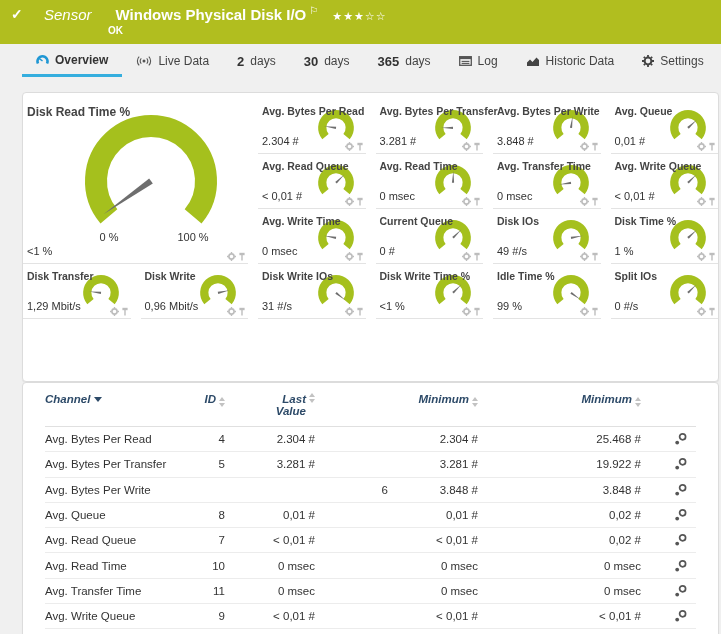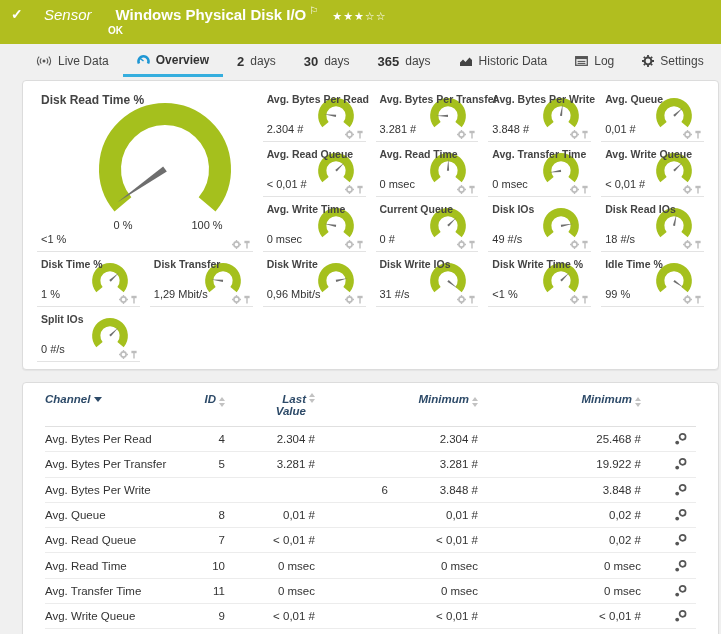--- a/index.html
+++ b/index.html
@@ -24,21 +24,21 @@
     font-size:12px; color:#444; cursor:pointer; }
   .tab.active { border-bottom:3px solid var(--tabblue,#35aede); }
   .tab.active .tab-label { font-weight:bold; color:#333; }
   .tab-num { font-weight:bold; font-size:13px; color:#333; }
   .tab-icon { display:inline-flex; align-items:center; }
   .tab-icon svg { display:block; }
 
   
   .panel { position:absolute; background:#fff; border:1px solid #dcdcdc;
     border-radius:4px; box-shadow:0 1px 1px rgba(0,0,0,.05); }
-  #gauge-panel { left:22px; top:80px; width:697px; height:290px; padding:6px 14px; }
+  #gauge-panel { left:22px; top:92px; width:697px; height:290px; padding:6px 0; }
   #table-panel { left:22px; top:382px; width:697px; height:260px; padding:0 22px; }
 
   
   #gauge-grid { display:grid; grid-template-columns:repeat(6,1fr);
     grid-auto-rows:55px; column-gap:10px; }
   .tile { position:relative; border-bottom:1px solid #e3e3e3; }
   .tile-label { position:absolute; left:4px; top:6px; font-size:10.5px; font-weight:bold;
     color:#444; white-space:nowrap; z-index:2; }
   .tile-value { position:absolute; left:4px; bottom:6px; font-size:11px; color:#333; }
   .tile-gauge { position:absolute; right:8px; top:7px; z-index:1; }
@@ -86,82 +86,82 @@
 
 <div class="banner">
   <span class="check">✓</span>
   <div class="line1">
     <span class="kind">Sensor</span><span class="title">Windows Physical Disk I/O</span><span class="flag">⚐</span><span class="stars">★★★☆☆</span>
   </div>
   <div class="status">OK</div>
 </div>
 
 <div class="tabbar" id="tabbar">
+  <div class="tab active">
+    <span class="tab-icon">
+        <svg width="13" height="10" viewBox="0 0 13 10">
+          <path d="M2 8.5 A 5 5 0 1 1 11 8.5" fill="none" stroke="#1f97d4" stroke-width="2.6"></path>
+          <line x1="6.5" y1="6" x2="3.4" y2="3.6" stroke="#1f97d4" stroke-width="1.4"></line>
+        </svg>
+      </span>
+
+    <span class="tab-label">Overview</span>
+  </div>
+
   <div class="tab">
     <span class="tab-icon">
         <svg width="16" height="10" viewBox="0 0 16 10">
           <circle cx="8" cy="5" r="1.5" fill="#555"></circle>
           <path d="M5.3 2.3 A 3.8 3.8 0 0 0 5.3 7.7 M10.7 2.3 A 3.8 3.8 0 0 1 10.7 7.7" fill="none" stroke="#555" stroke-width="1.1"></path>
           <path d="M3.2 0.6 A 6.2 6.2 0 0 0 3.2 9.4 M12.8 0.6 A 6.2 6.2 0 0 1 12.8 9.4" fill="none" stroke="#555" stroke-width="1.1"></path>
         </svg>
       </span>
 
     <span class="tab-label">Live Data</span>
   </div>
 
-  <div class="tab active">
-    <span class="tab-icon">
-        <svg width="13" height="10" viewBox="0 0 13 10">
-          <path d="M2 8.5 A 5 5 0 1 1 11 8.5" fill="none" stroke="#1f97d4" stroke-width="2.6"></path>
-          <line x1="6.5" y1="6" x2="3.4" y2="3.6" stroke="#1f97d4" stroke-width="1.4"></line>
-        </svg>
-      </span>
-
-    <span class="tab-label">Overview</span>
-  </div>
-
   <div class="tab">
 
     <span class="tab-num">2</span>
     <span class="tab-label">days</span>
   </div>
 
   <div class="tab">
 
     <span class="tab-num">30</span>
     <span class="tab-label">days</span>
   </div>
 
   <div class="tab">
 
     <span class="tab-num">365</span>
     <span class="tab-label">days</span>
-  </div>
-
-  <div class="tab">
-    <span class="tab-icon">
-        <svg width="14" height="11" viewBox="0 0 14 11">
-          <path d="M1 10 V6.5 L4 3.5 L6.5 6 L10.5 1.5 L13 4 V10 Z" fill="#444"></path>
-        </svg>
-      </span>
-
-    <span class="tab-label">Historic Data</span>
   </div>
 
   <div class="tab">
     <span class="tab-icon">
         <svg width="13" height="10" viewBox="0 0 13 10">
           <rect x="0.7" y="0.7" width="11.6" height="8.6" fill="none" stroke="#555" stroke-width="1.3"></rect>
           <rect x="0.7" y="0.7" width="11.6" height="2.4" fill="#555"></rect>
           <line x1="2.6" y1="5.4" x2="10.4" y2="5.4" stroke="#555" stroke-width="1.1"></line>
           <line x1="2.6" y1="7.4" x2="10.4" y2="7.4" stroke="#555" stroke-width="1.1"></line>
         </svg>
       </span>
 
     <span class="tab-label">Log</span>
+  </div>
+
+  <div class="tab">
+    <span class="tab-icon">
+        <svg width="14" height="11" viewBox="0 0 14 11">
+          <path d="M1 10 V6.5 L4 3.5 L6.5 6 L10.5 1.5 L13 4 V10 Z" fill="#444"></path>
+        </svg>
+      </span>
+
+    <span class="tab-label">Historic Data</span>
   </div>
 
   <div class="tab">
     <span class="tab-icon">
         <svg width="12" height="12" viewBox="0 0 12 12">
           <circle cx="6" cy="6" r="3.4" fill="none" stroke="#444" stroke-width="2"></circle>
           <g stroke="#444" stroke-width="1.8">
             <line x1="6" y1="0" x2="6" y2="2"></line>
             <line x1="6" y1="10" x2="6" y2="12"></line>
             <line x1="0" y1="6" x2="2" y2="6"></line>
@@ -466,43 +466,20 @@
             </g>
           </svg>
       <svg width="8" height="9" viewBox="0 0 8 9">
             <rect x="1.4" y="0.8" width="5.2" height="2.4" fill="#bdbdbd"></rect>
             <line x1="4" y1="3" x2="4" y2="8.4" stroke="#bdbdbd" stroke-width="1.4"></line>
           </svg>
     </div>
   </div>
 
 
-  <div class="tile">
-    <div class="tile-label">Disk Read IOs</div>
-    <svg class="tile-gauge" width="44" height="40" viewBox="0 0 48 40">
-      <path d="M 12.5 31.6 A 15 15 0 1 1 35.5 31.6" fill="none" stroke="var(--arc,#a5c01d)" stroke-width="9"></path>
-      <polygon class="needle" points="37,22 24,20.8 24,23.2" transform="rotate(282 24 22)"></polygon>
-    </svg>
-    <div class="tile-value">18 #/s</div>
-    <div class="tile-icons">
-      <svg width="9" height="9" viewBox="0 0 9 9">
-            <circle cx="4.5" cy="4.5" r="2.6" fill="none" stroke="#bdbdbd" stroke-width="1.6"></circle>
-            <g stroke="#bdbdbd" stroke-width="1.4">
-              <line x1="4.5" y1="0" x2="4.5" y2="1.6"></line>
-              <line x1="4.5" y1="7.4" x2="4.5" y2="9"></line>
-              <line x1="0" y1="4.5" x2="1.6" y2="4.5"></line>
-              <line x1="7.4" y1="4.5" x2="9" y2="4.5"></line>
-            </g>
-          </svg>
-      <svg width="8" height="9" viewBox="0 0 8 9">
-            <rect x="1.4" y="0.8" width="5.2" height="2.4" fill="#bdbdbd"></rect>
-            <line x1="4" y1="3" x2="4" y2="8.4" stroke="#bdbdbd" stroke-width="1.4"></line>
-          </svg>
-    </div>
-  </div>
 
   <div class="tile">
     <div class="tile-label">Disk Time %</div>
     <svg class="tile-gauge" width="44" height="40" viewBox="0 0 48 40">
       <path d="M 12.5 31.6 A 15 15 0 1 1 35.5 31.6" fill="none" stroke="var(--arc,#a5c01d)" stroke-width="9"></path>
       <polygon class="needle" points="37,22 24,20.8 24,23.2" transform="rotate(318 24 22)"></polygon>
     </svg>
     <div class="tile-value">1 %</div>
     <div class="tile-icons">
       <svg width="9" height="9" viewBox="0 0 9 9">

